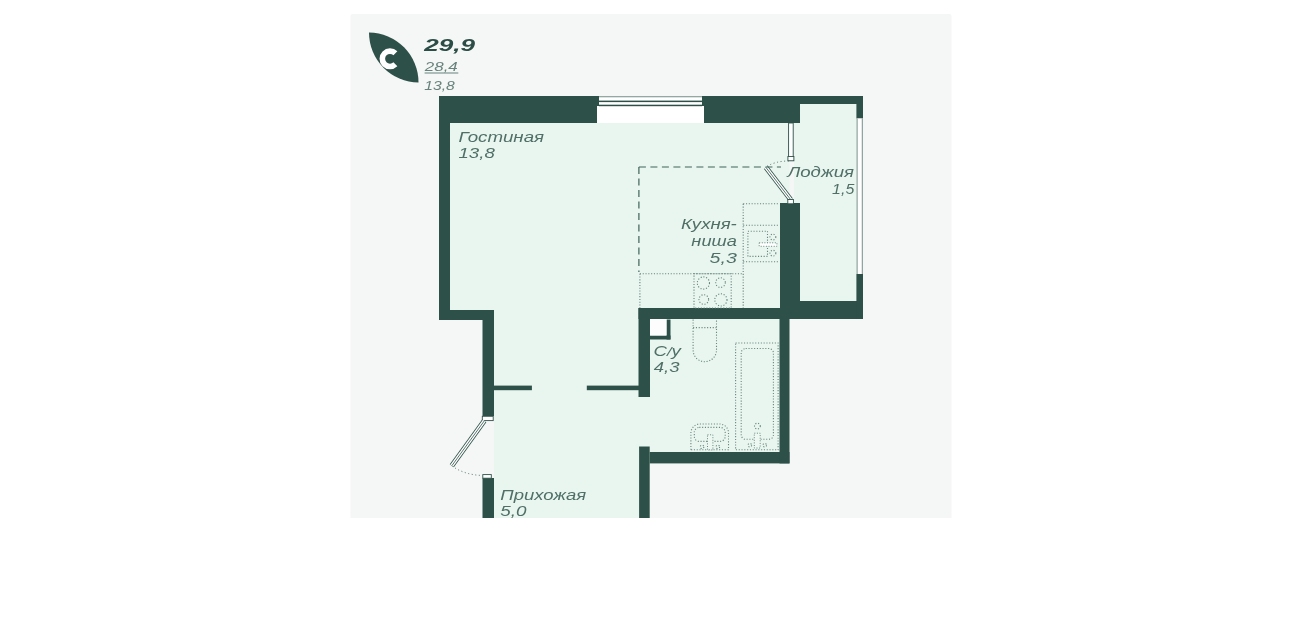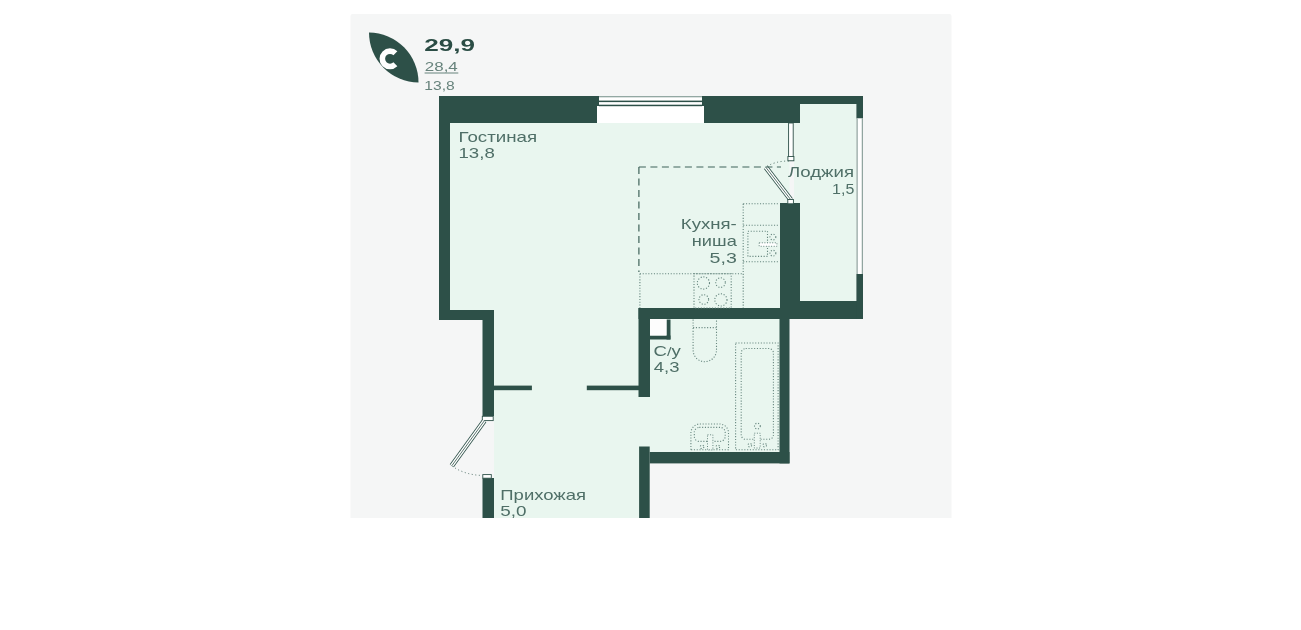--- a/index.html
+++ b/index.html
@@ -1,16 +1,16 @@
 <!DOCTYPE html>
 <html><head>
 <meta charset="utf-8">
 <style>
   html,body{margin:0;padding:0;background:#ffffff;}
-  .stage{position:relative;width:1301px;height:518px;font-family:"Liberation Sans",sans-serif;}
+  .stage{position:relative;width:1301px;height:518px;font-family:"Liberation Sans",sans-serif;font-style:italic;}
   svg{position:absolute;left:0;top:0;}
 </style>
 </head>
 <body>
 <div class="stage">
 <svg width="1301" height="630" viewBox="0 0 1301 630">
 
   <rect x="350.5" y="14" width="601" height="601.5" rx="2" fill="#f5f6f6"></rect>
 
   <path d="M 369 32.5 A 50 50 0 0 1 418.5 82.5 A 50 50 0 0 1 369 32.5 Z" fill="#2d5048"></path>

